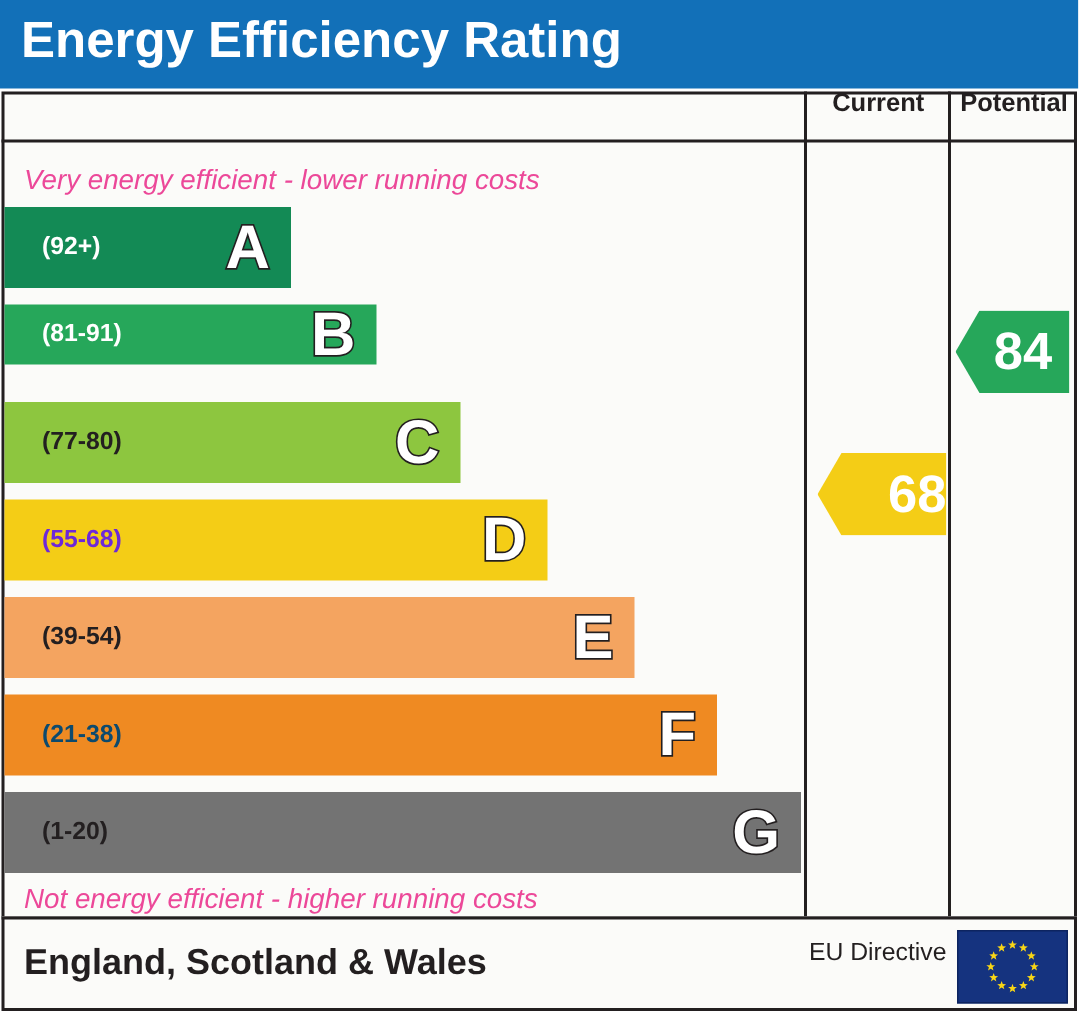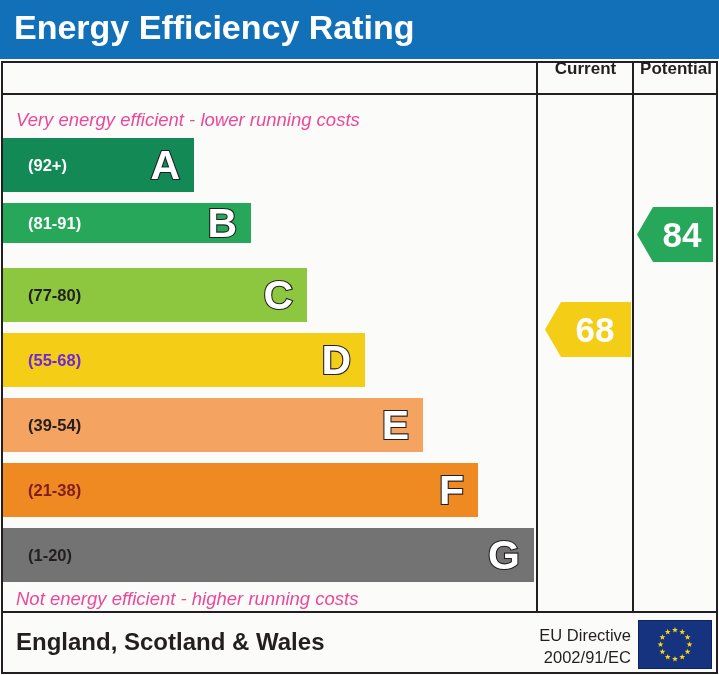--- a/index.html
+++ b/index.html
@@ -136,21 +136,21 @@
     align-items: center;
     justify-content: center;
   }
   .marker-value {
     font-size: 35px;
     font-weight: bold;
     color: #ffffff;
     padding-left: 14px;
     line-height: 1;
   }
-  .marker-current   { left: 545px; top: 302px; width: 86px; }
+  .marker-current   { left: 545px; top: 302px; width: 86px; justify-content: flex-end; }
   .marker-potential { left: 637px; top: 207px; width: 76px; }
 
   
   .footer-frame {
     position: absolute;
     left: 1px; top: 611px;
     width: 717px; height: 63px;
     border: 2px solid #231f20;
     box-sizing: border-box;
     background: #fbfbf9;
@@ -220,41 +220,40 @@
       </div>
       <div class="band" style="top: 333px; height: 54px; width: 362px; background: rgb(244, 205, 22);">
         <span class="band-range" style="color: #6d28d9;">(55-68)</span>
         <span class="band-letter">D</span>
       </div>
       <div class="band" style="top: 398px; height: 54px; width: 420px; background: rgb(244, 164, 96);">
         <span class="band-range" style="color: rgb(35, 31, 32);">(39-54)</span>
         <span class="band-letter">E</span>
       </div>
       <div class="band" style="top: 463px; height: 54px; width: 475px; background: rgb(239, 138, 34);">
-        <span class="band-range" style="color: #7f1d1d;">(21-38)</span>
+        <span class="band-range" style="color: #0c4a6e;">(21-38)</span>
         <span class="band-letter">F</span>
       </div>
       <div class="band" style="top: 528px; height: 54px; width: 531px; background: #737373;">
         <span class="band-range" style="color: rgb(35, 31, 32);">(1-20)</span>
         <span class="band-letter">G</span>
       </div>
     </div>
 
   <div class="marker marker-current" style="background: rgb(244, 205, 22);">
     <span class="marker-value">68</span>
   </div>
   <div class="marker marker-potential" style="background: rgb(38, 167, 90);">
     <span class="marker-value">84</span>
   </div>
 
   <div class="footer-frame"></div>
   <div class="footer-region">England, Scotland &amp; Wales</div>
   <div class="footer-directive">
     <div>EU Directive</div>
-    <div>2002/91/EC</div>
   </div>
   <div class="eu-flag">
     <svg width="72" height="47" viewBox="0 0 72 47">
       <g id="eu-stars" fill="#f8d616">
           <path d="M36.00,5.90L36.77,7.95L38.95,8.04L37.24,9.40L37.82,11.51L36.00,10.30L34.18,11.51L34.76,9.40L33.05,8.04L35.23,7.95Z"></path>
           <path d="M43.25,7.84L44.02,9.89L46.20,9.98L44.49,11.34L45.07,13.45L43.25,12.24L41.43,13.45L42.01,11.34L40.30,9.98L42.48,9.89Z"></path>
           <path d="M48.56,13.15L49.32,15.20L51.51,15.29L49.80,16.65L50.38,18.76L48.56,17.55L46.74,18.76L47.32,16.65L45.61,15.29L47.79,15.20Z"></path>
           <path d="M50.50,20.40L51.27,22.45L53.45,22.54L51.74,23.90L52.32,26.01L50.50,24.80L48.68,26.01L49.26,23.90L47.55,22.54L49.73,22.45Z"></path>
           <path d="M48.56,27.65L49.32,29.70L51.51,29.79L49.80,31.15L50.38,33.26L48.56,32.05L46.74,33.26L47.32,31.15L45.61,29.79L47.79,29.70Z"></path>
           <path d="M43.25,32.96L44.02,35.00L46.20,35.10L44.49,36.46L45.07,38.57L43.25,37.36L41.43,38.57L42.01,36.46L40.30,35.10L42.48,35.00Z"></path>

